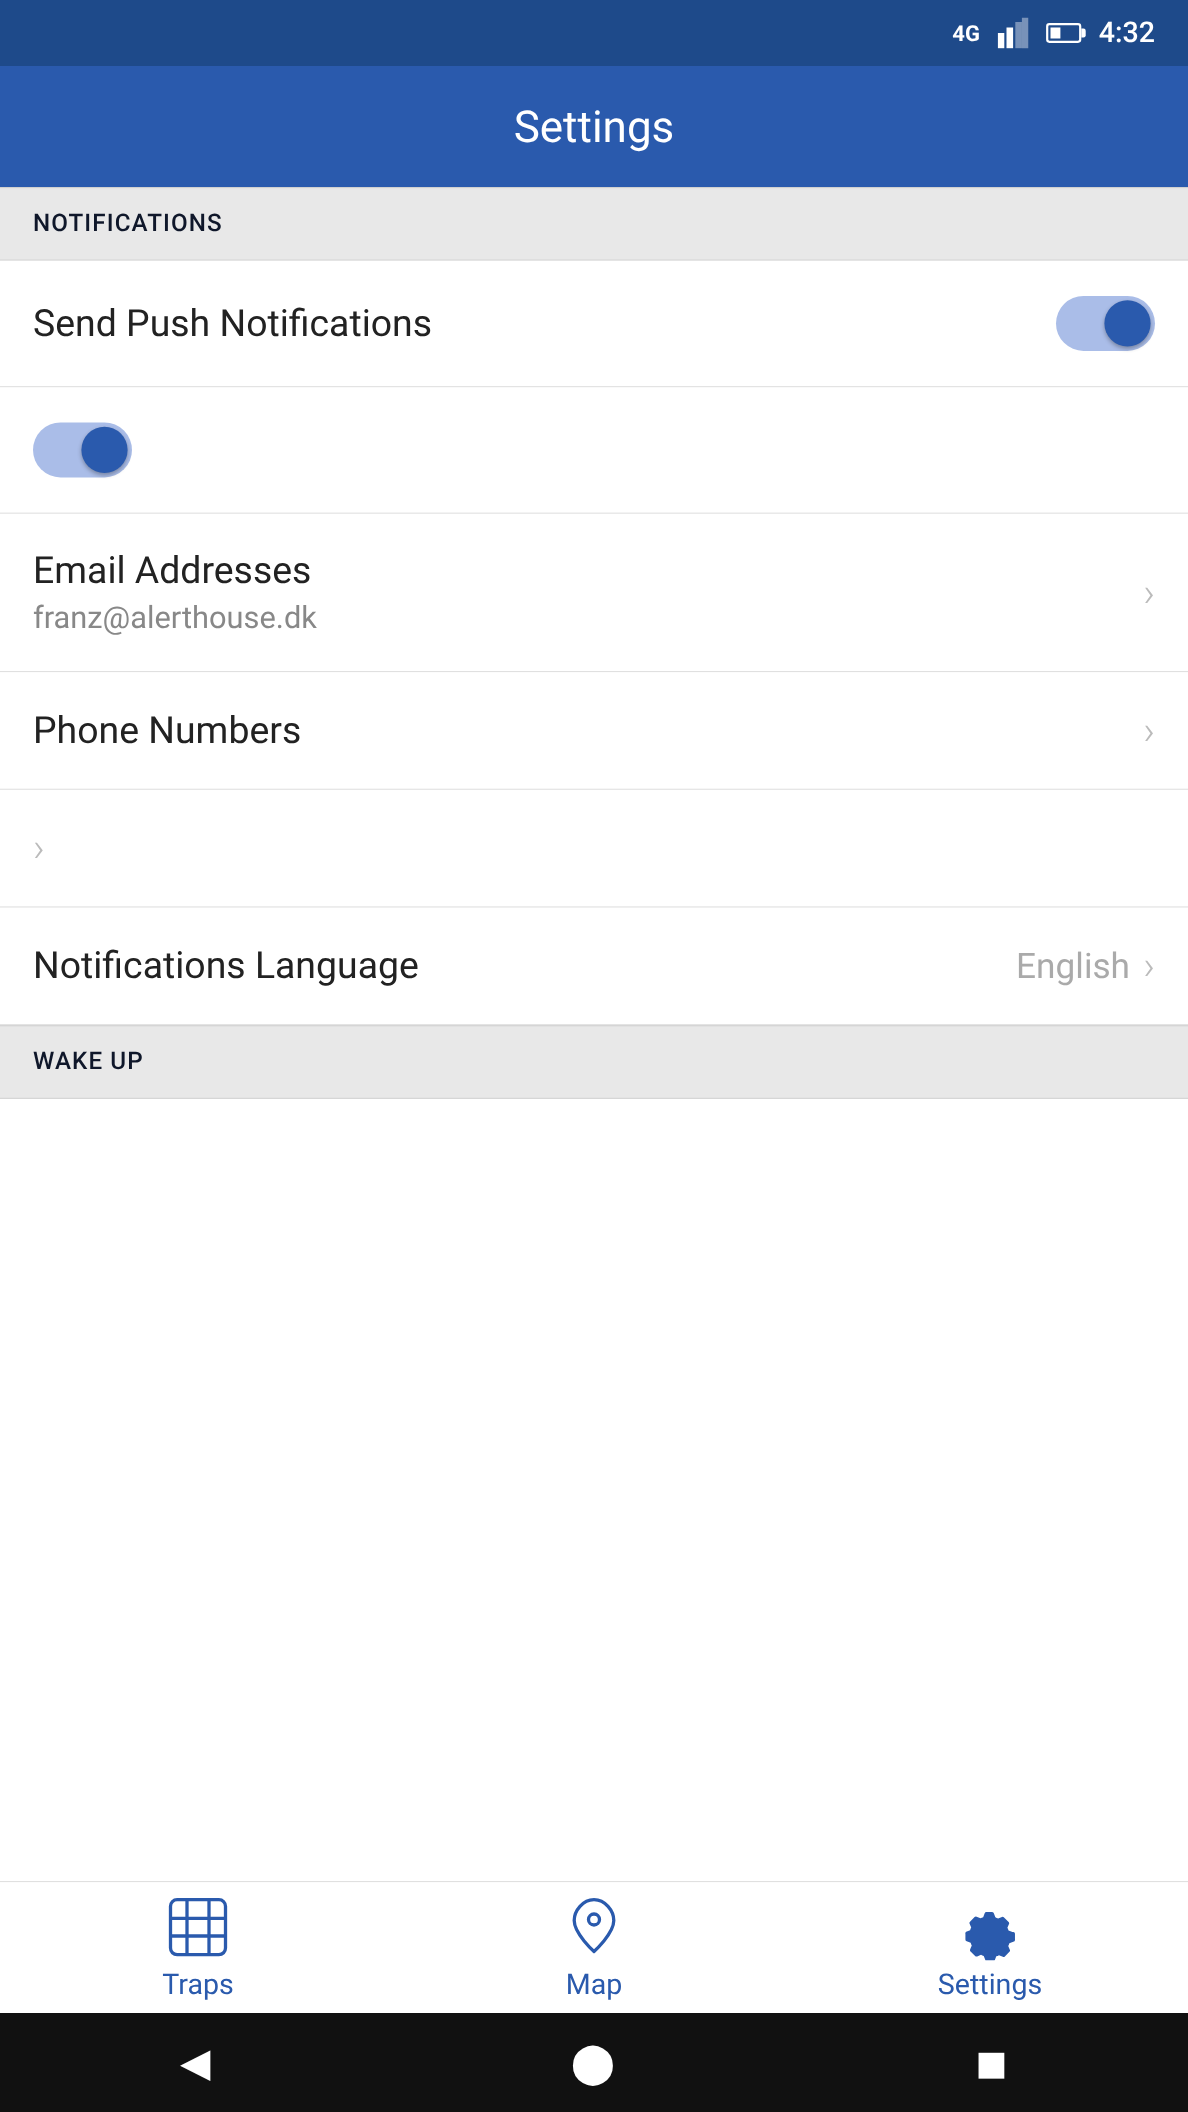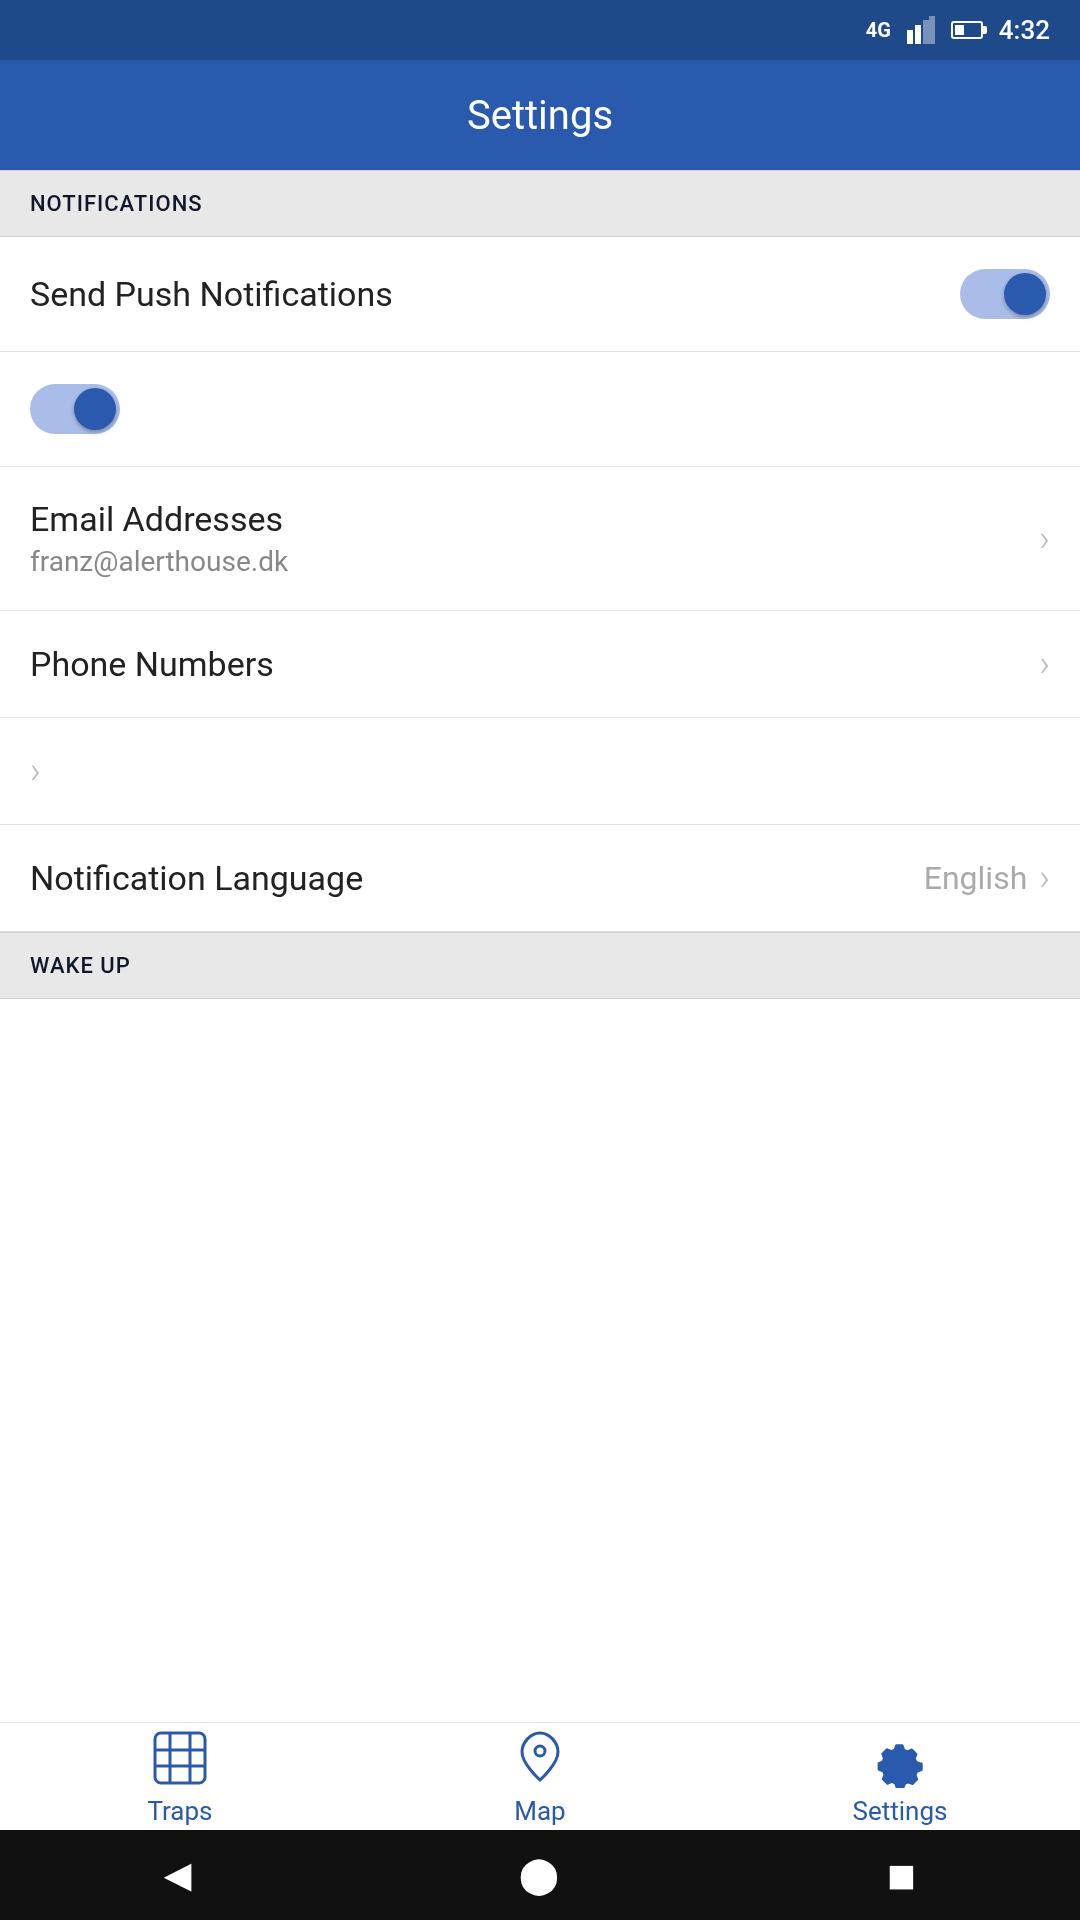--- a/index.html
+++ b/index.html
@@ -182,21 +182,21 @@
       font-size: 36px;
       font-weight: 300;
     }
 
     
     .bottom-nav {
       margin-top: auto;
       background: white;
       border-top: 1px solid #e0e0e0;
       display: flex;
-      height: 108px;
+      height: 120px;
     }
 
     .nav-item {
       flex: 1;
       display: flex;
       flex-direction: column;
       align-items: center;
       justify-content: center;
       gap: 8px;
       cursor: pointer;
@@ -294,21 +294,21 @@
   </div>
 
   <div class="settings-item">
     <div class="settings-item-right">
       <span class="chevron">›</span>
     </div>
   </div>
 
   <div class="settings-item">
     <div class="settings-item-left">
-      <span class="settings-item-label">Notification Language</span>
+      <span class="settings-item-label">Notifications Language</span>
     </div>
     <div class="settings-item-right">
       <span class="settings-item-value">English</span>
       <span class="chevron">›</span>
     </div>
   </div>
 
 </div>
 
 <div class="section-header">

